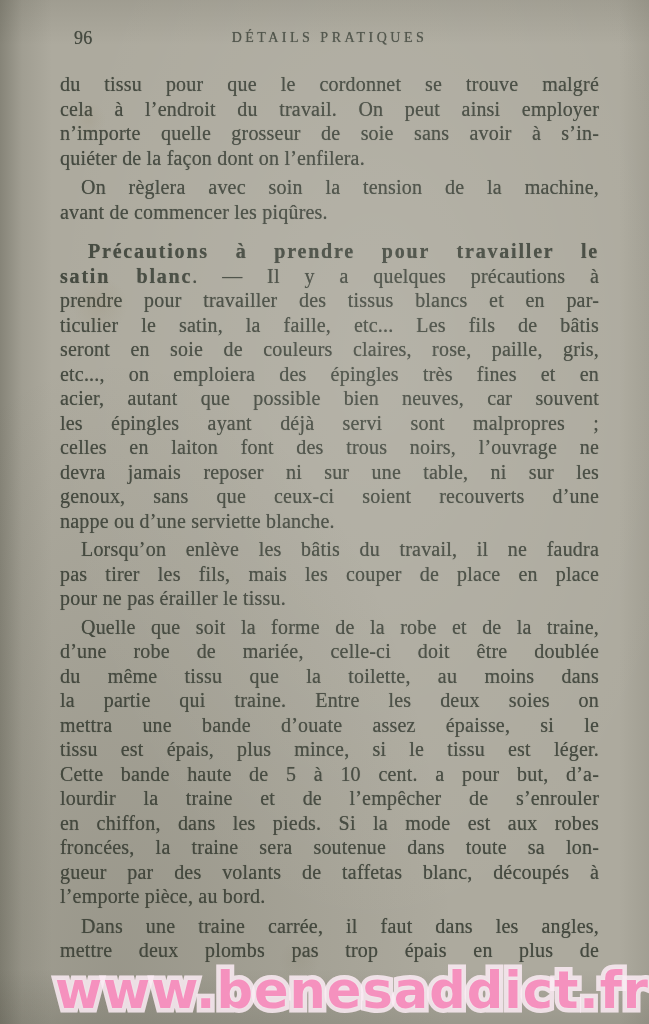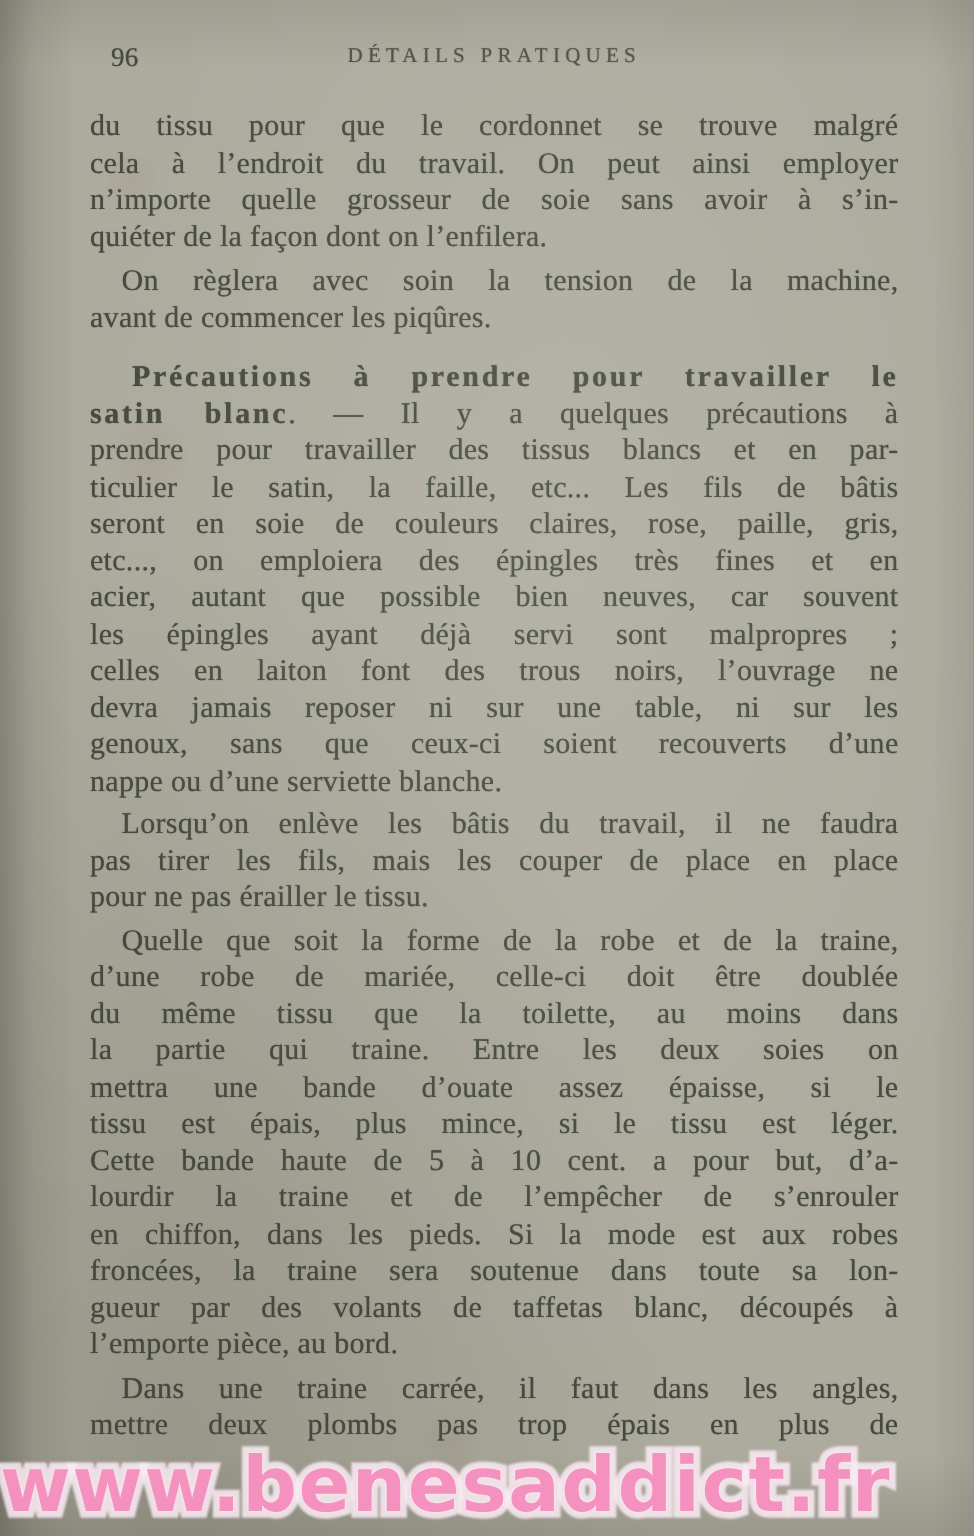--- a/index.html
+++ b/index.html
@@ -58,21 +58,21 @@
   .para.gap-xs { margin-top: 4px; }
   .line { text-align: justify; text-align-last: justify; }
   .line.end { text-align-last: left; }
   .line.ind { text-indent: 21px; }
   .line.ind-lg { text-indent: 28px; }
   .hbold { font-weight: bold; letter-spacing: 1.8px; }
   .watermark {
     position: absolute;
     left: 0; right: 0; bottom: 4px;
     z-index: 4;
-    text-align: left;
+    text-align: right;
     font-family: "DejaVu Sans", sans-serif;
     font-weight: bold;
     font-size: 51px;
     letter-spacing: 1px;
     color: #f591be;
   }
   .watermark::before {
     content: attr(data-text);
     position: absolute;
     left: 0; right: 0; top: 0;

